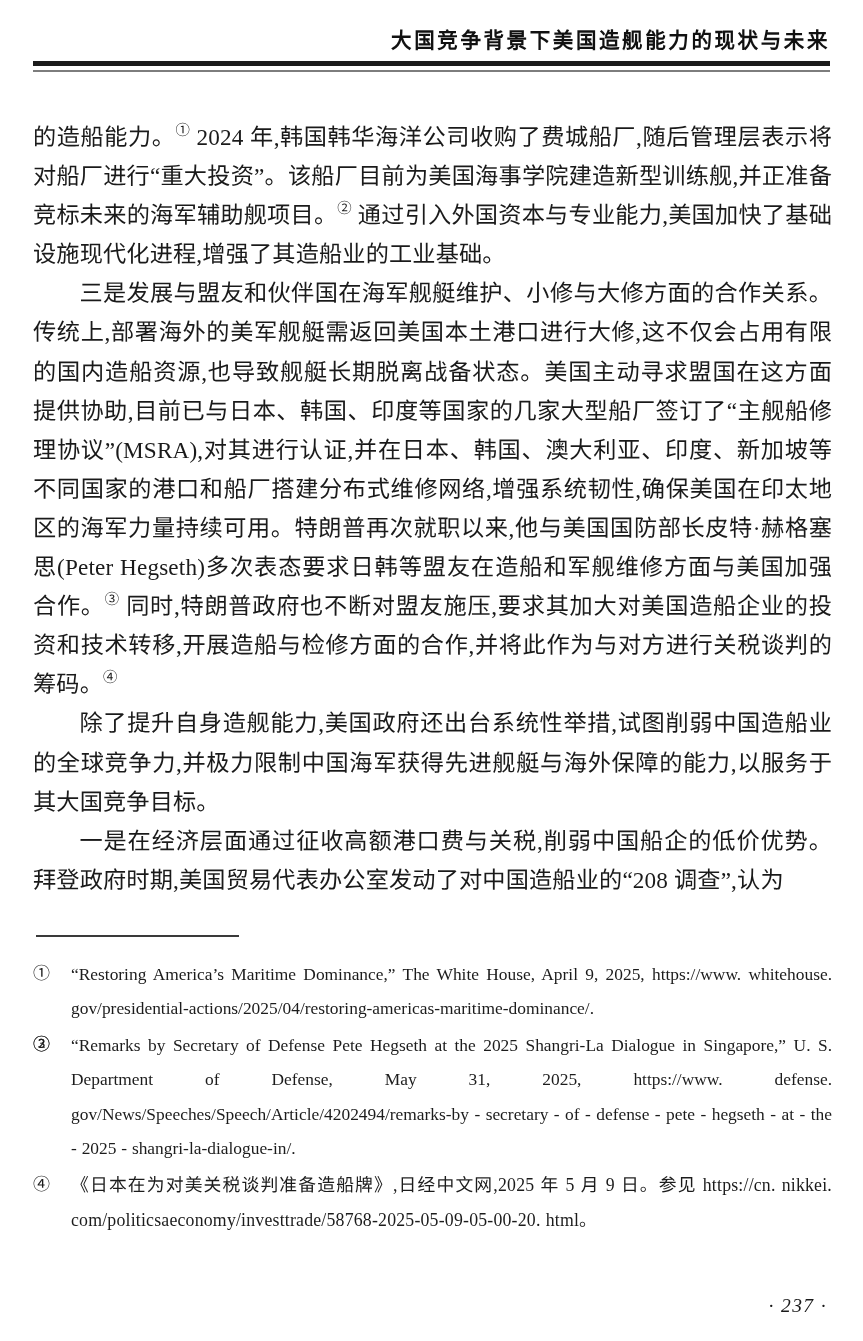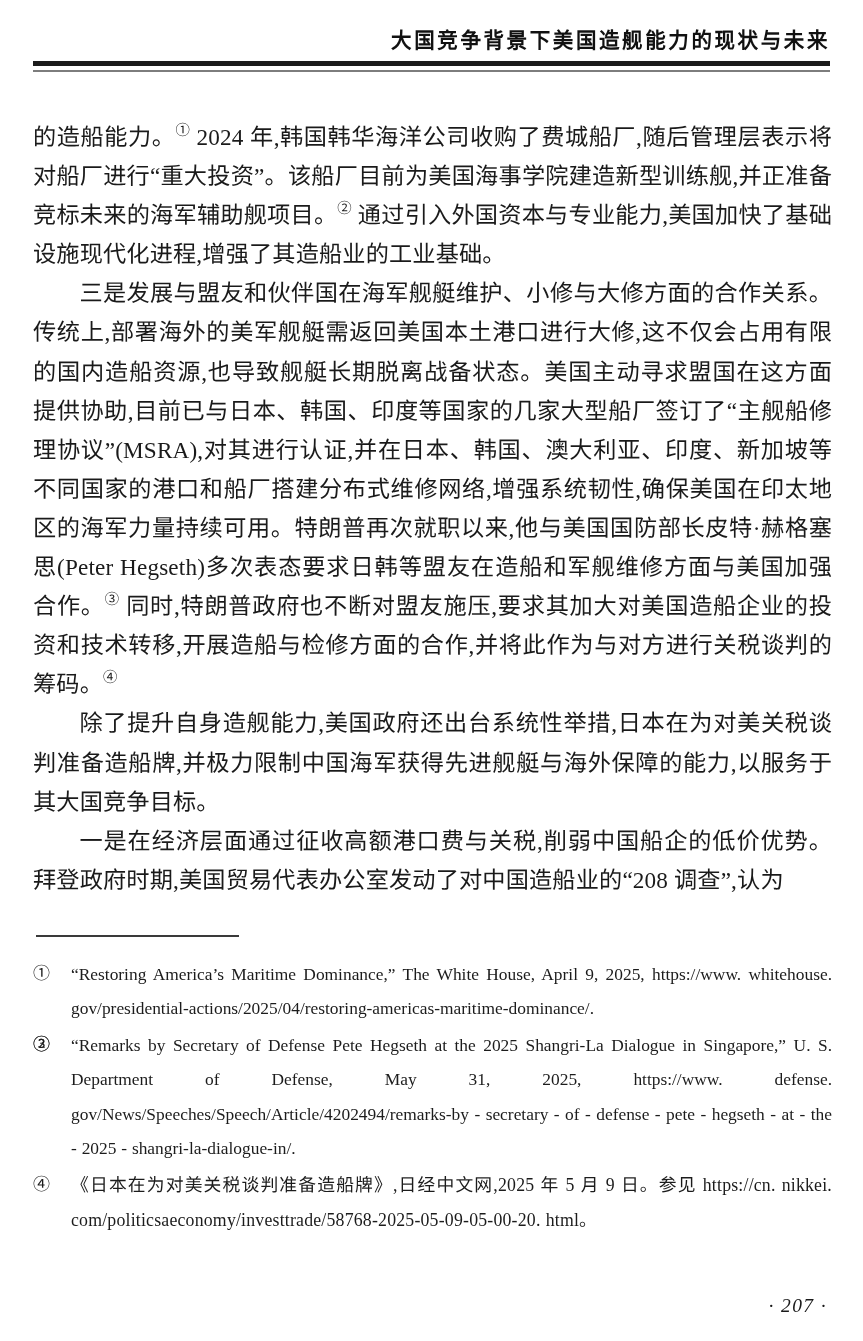--- a/index.html
+++ b/index.html
@@ -167,21 +167,21 @@
     <div class="rule-thin"></div>
   </div>
 
   <div class="body-area">
 
     <p class="bodytext">的造船能力。<span class="sup">①</span> 2024 年,韩国韩华海洋公司收购了费城船厂,随后管理层表示将对船厂进行“重大投资”。该船厂目前为美国海事学院建造新型训练舰,并正准备竞标未来的海军辅助舰项目。<span class="sup">②</span> 通过引入外国资本与专业能力,美国加快了基础设施现代化进程,增强了其造船业的工业基础。</p>
 
     <p class="bodytext indent">三是发展与盟友和伙伴国在海军舰艇维护、小修与大修方面的合作关系。传统上,部署海外的美军舰艇需返回美国本土港口进行大修,这不仅会占用有限的国内造船资源,也导致舰艇长期脱离战备状态。美国主动寻求盟国在这方面提供协助,目前已与日本、韩国、印度等国家的几家大型船厂签订了“主舰船修理协议”(MSRA),对其进行认证,并在日本、韩国、澳大利亚、印度、新加坡等不同国家的港口和船厂搭建分布式维修网络,增强系统韧性,确保美国在印太地区的海军力量持续可用。特朗普再次就职以来,他与美国国防部长皮特·赫格塞思(Peter Hegseth)多次表态要求日韩等盟友在造船和军舰维修方面与美国加强合作。<span class="sup">③</span> 同时,特朗普政府也不断对盟友施压,要求其加大对美国造船企业的投资和技术转移,开展造船与检修方面的合作,并将此作为与对方进行关税谈判的筹码。<span class="sup">④</span></p>
 
 
-    <p class="bodytext indent">除了提升自身造舰能力,美国政府还出台系统性举措,日本在为对美关税谈判准备造船牌,并极力限制中国海军获得先进舰艇与海外保障的能力,以服务于其大国竞争目标。</p>
+    <p class="bodytext indent">除了提升自身造舰能力,美国政府还出台系统性举措,试图削弱中国造船业的全球竞争力,并极力限制中国海军获得先进舰艇与海外保障的能力,以服务于其大国竞争目标。</p>
 
     <p class="bodytext indent">一是在经济层面通过征收高额港口费与关税,削弱中国船企的低价优势。拜登政府时期,美国贸易代表办公室发动了对中国造船业的“208 调查”,认为</p>
 
   </div>
 
   <div class="footnote-area">
     <div class="footnote-rule"></div>
 
     <div class="footnote">
       <span class="fn-marker">①</span>
@@ -196,15 +196,15 @@
       <span class="fn-marker">③</span>
       <span class="fn-text">“Remarks by Secretary of Defense Pete Hegseth at the 2025 Shangri-La Dialogue in Singapore,” U. S. Department of Defense, May 31, 2025, https://www. defense. gov/News/Speeches/Speech/Article/4202494/remarks-by - secretary - of - defense - pete - hegseth - at - the - 2025 - shangri-la-dialogue-in/.</span>
     </div>
 
     <div class="footnote cjk">
       <span class="fn-marker">④</span>
       <span class="fn-text">《日本在为对美关税谈判准备造船牌》,日经中文网,2025 年 5 月 9 日。参见 https://cn. nikkei. com/politicsaeconomy/investtrade/58768-2025-05-09-05-00-20. html。</span>
     </div>
   </div>
 
-  <div class="folio">· 207 ·</div>
+  <div class="folio">· 237 ·</div>
 
 </div>
 
 </body></html>

